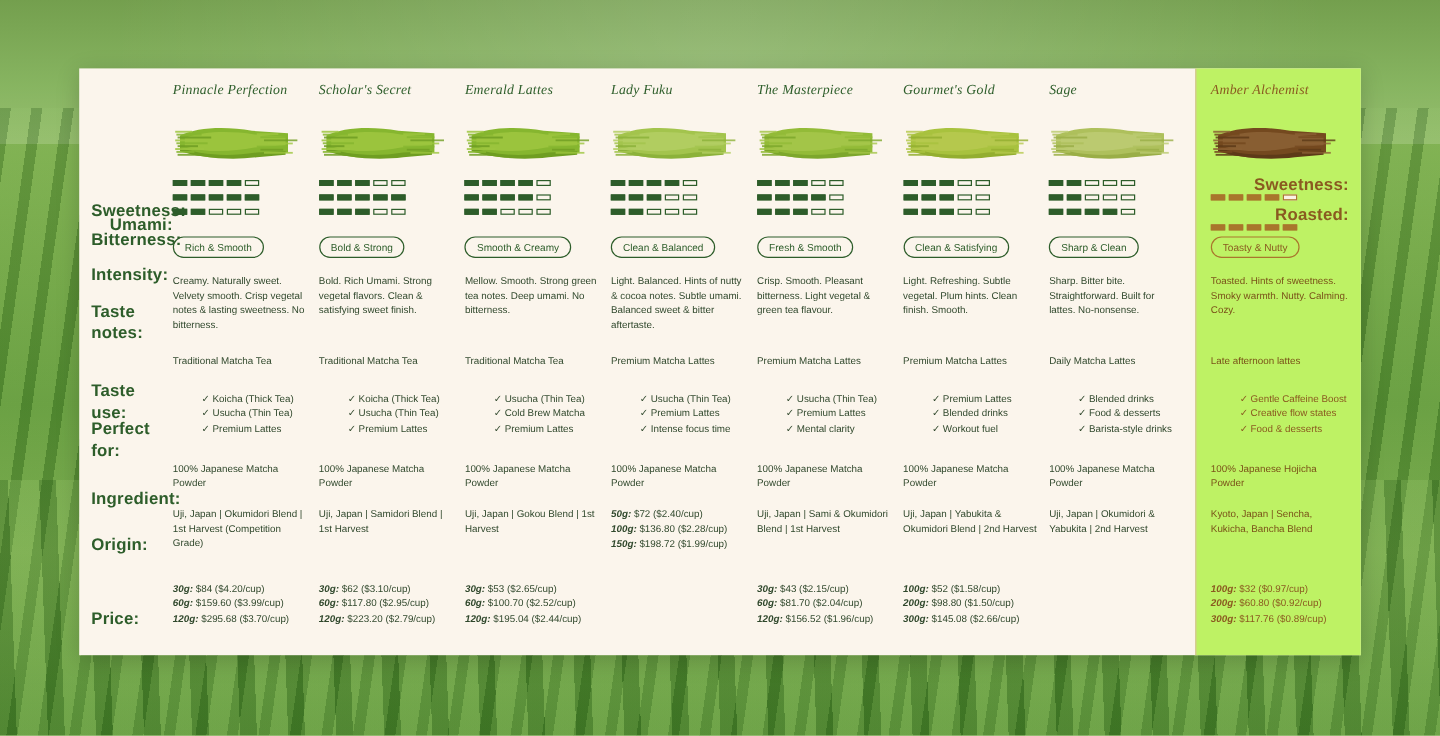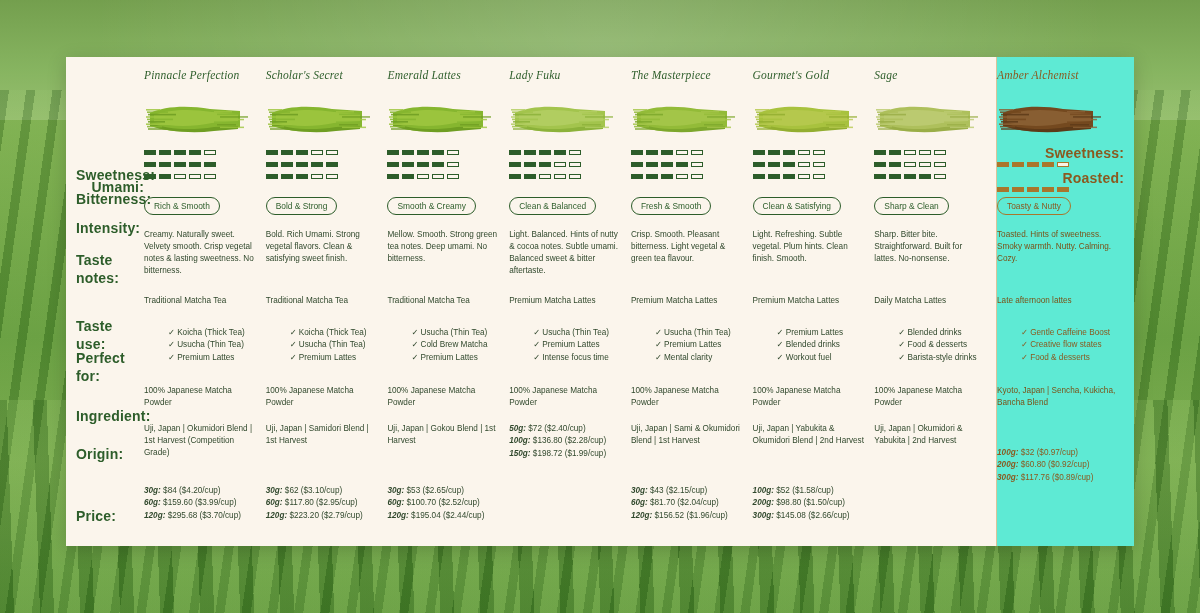--- a/index.html
+++ b/index.html
@@ -53,23 +53,23 @@
     flex:1;display:flex;
   }
   .col{
     flex:1 1 0;
     padding:12px 10px 0 0;
     box-sizing:border-box;
     min-width:0;
   }
   .col.highlight{
     flex:0 0 138px;
-    background:#5eead4;
+    background:#bef264;
     border-left:1px solid #d9c39a;
-    padding-left:0;
+    padding-left:12px;
   }
 
   
   .h-name{height:20px;}
   .name{
     font-family:"Liberation Serif", serif;
     font-style:italic;
     font-size:11.5px;
     color:#2d5d2a;
     letter-spacing:.2px;
@@ -770,20 +770,23 @@
           <div class="body-txt amber">Toasted. Hints of sweetness. Smoky warmth. Nutty. Calming. Cozy.</div>
         </div>
         <div class="B-best">
           <div class="body-txt amber">Late afternoon lattes</div>
         </div>
         <div class="B-perfect">
           <div class="check amber">✓ Gentle Caffeine Boost</div>
           <div class="check amber">✓ Creative flow states</div>
           <div class="check amber">✓ Food &amp; desserts</div>
         </div>
+        <div class="B-ingredient">
+          <div class="body-txt amber">100% Japanese Hojicha Powder</div>
+        </div>
         <div class="B-origin">
           <div class="body-txt amber">Kyoto, Japan | Sencha, Kukicha, Bancha Blend</div>
         </div>
         <div class="B-price">
           <div class="price amber"><b>100g:</b><span> $32 ($0.97/cup)</span></div>
           <div class="price amber"><b>200g:</b><span> $60.80 ($0.92/cup)</span></div>
           <div class="price amber"><b>300g:</b><span> $117.76 ($0.89/cup)</span></div>
         </div>
       </div>
     </div>

